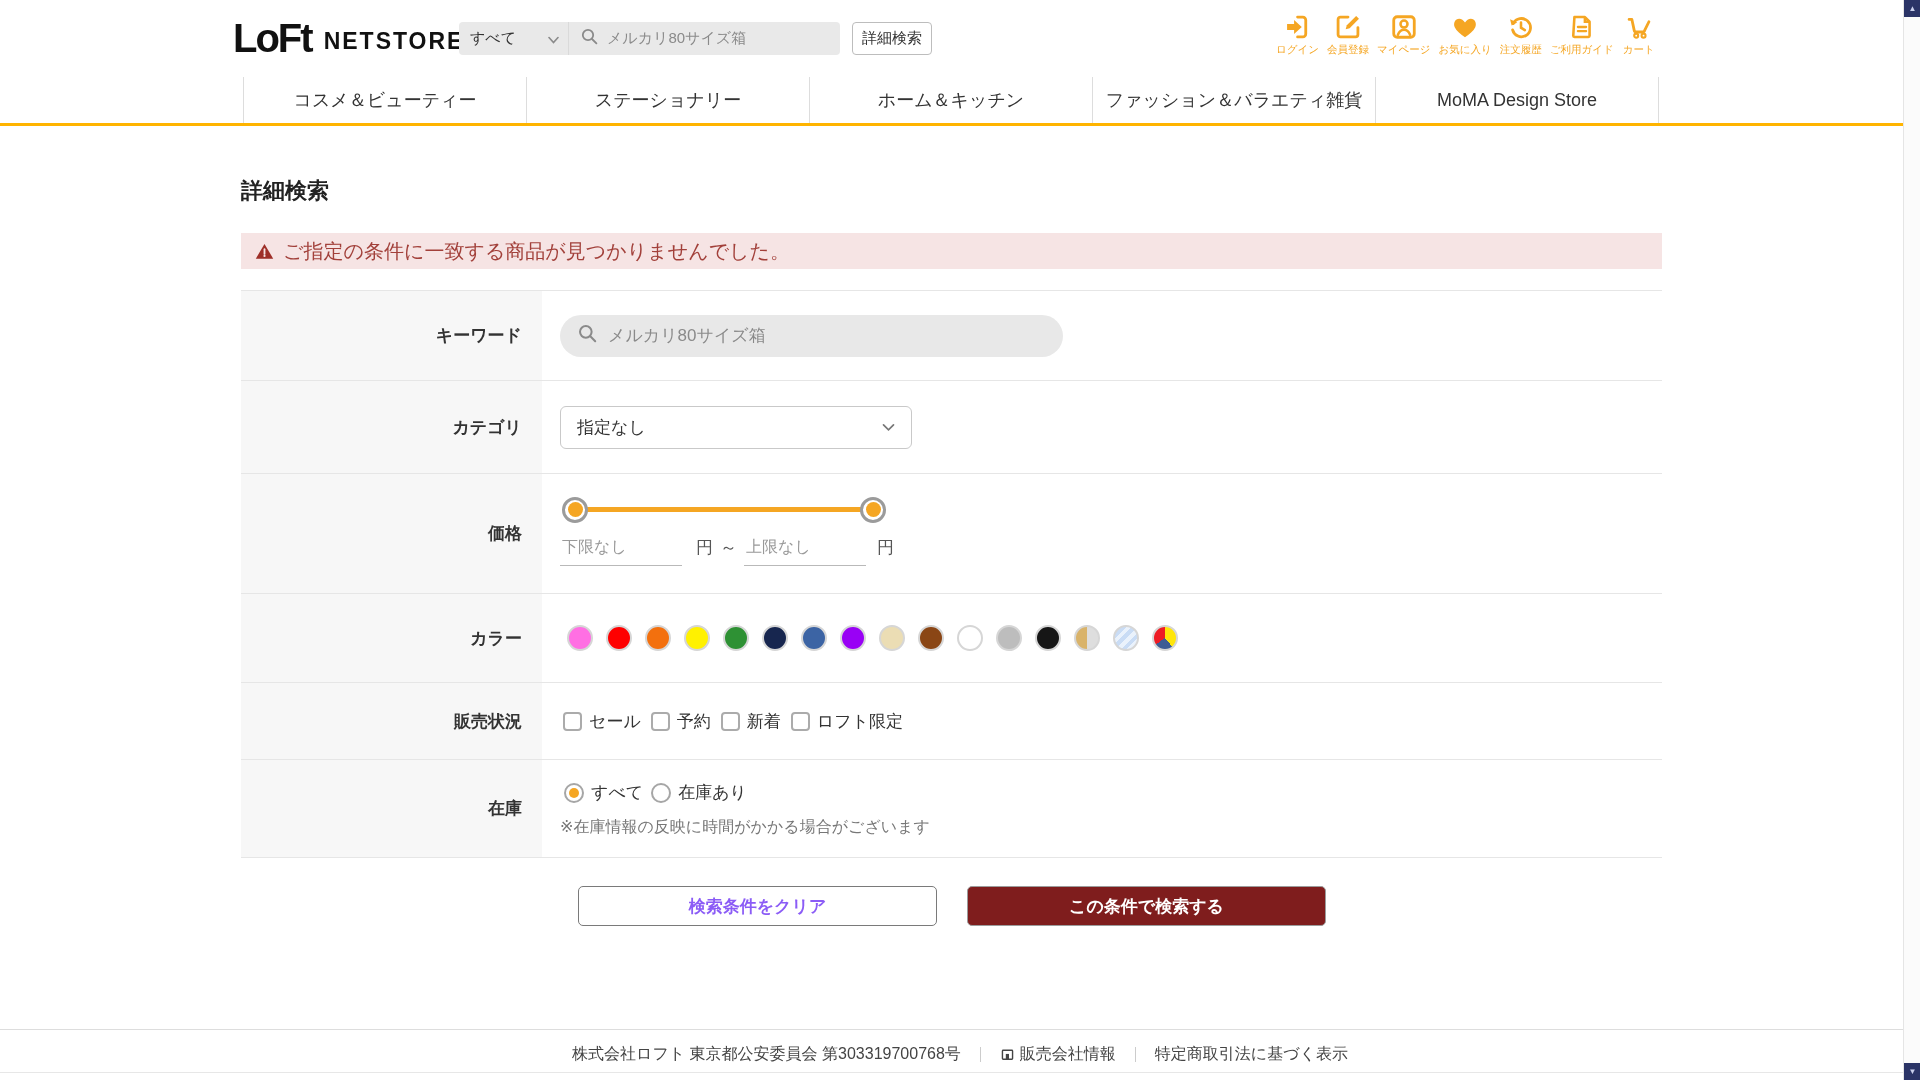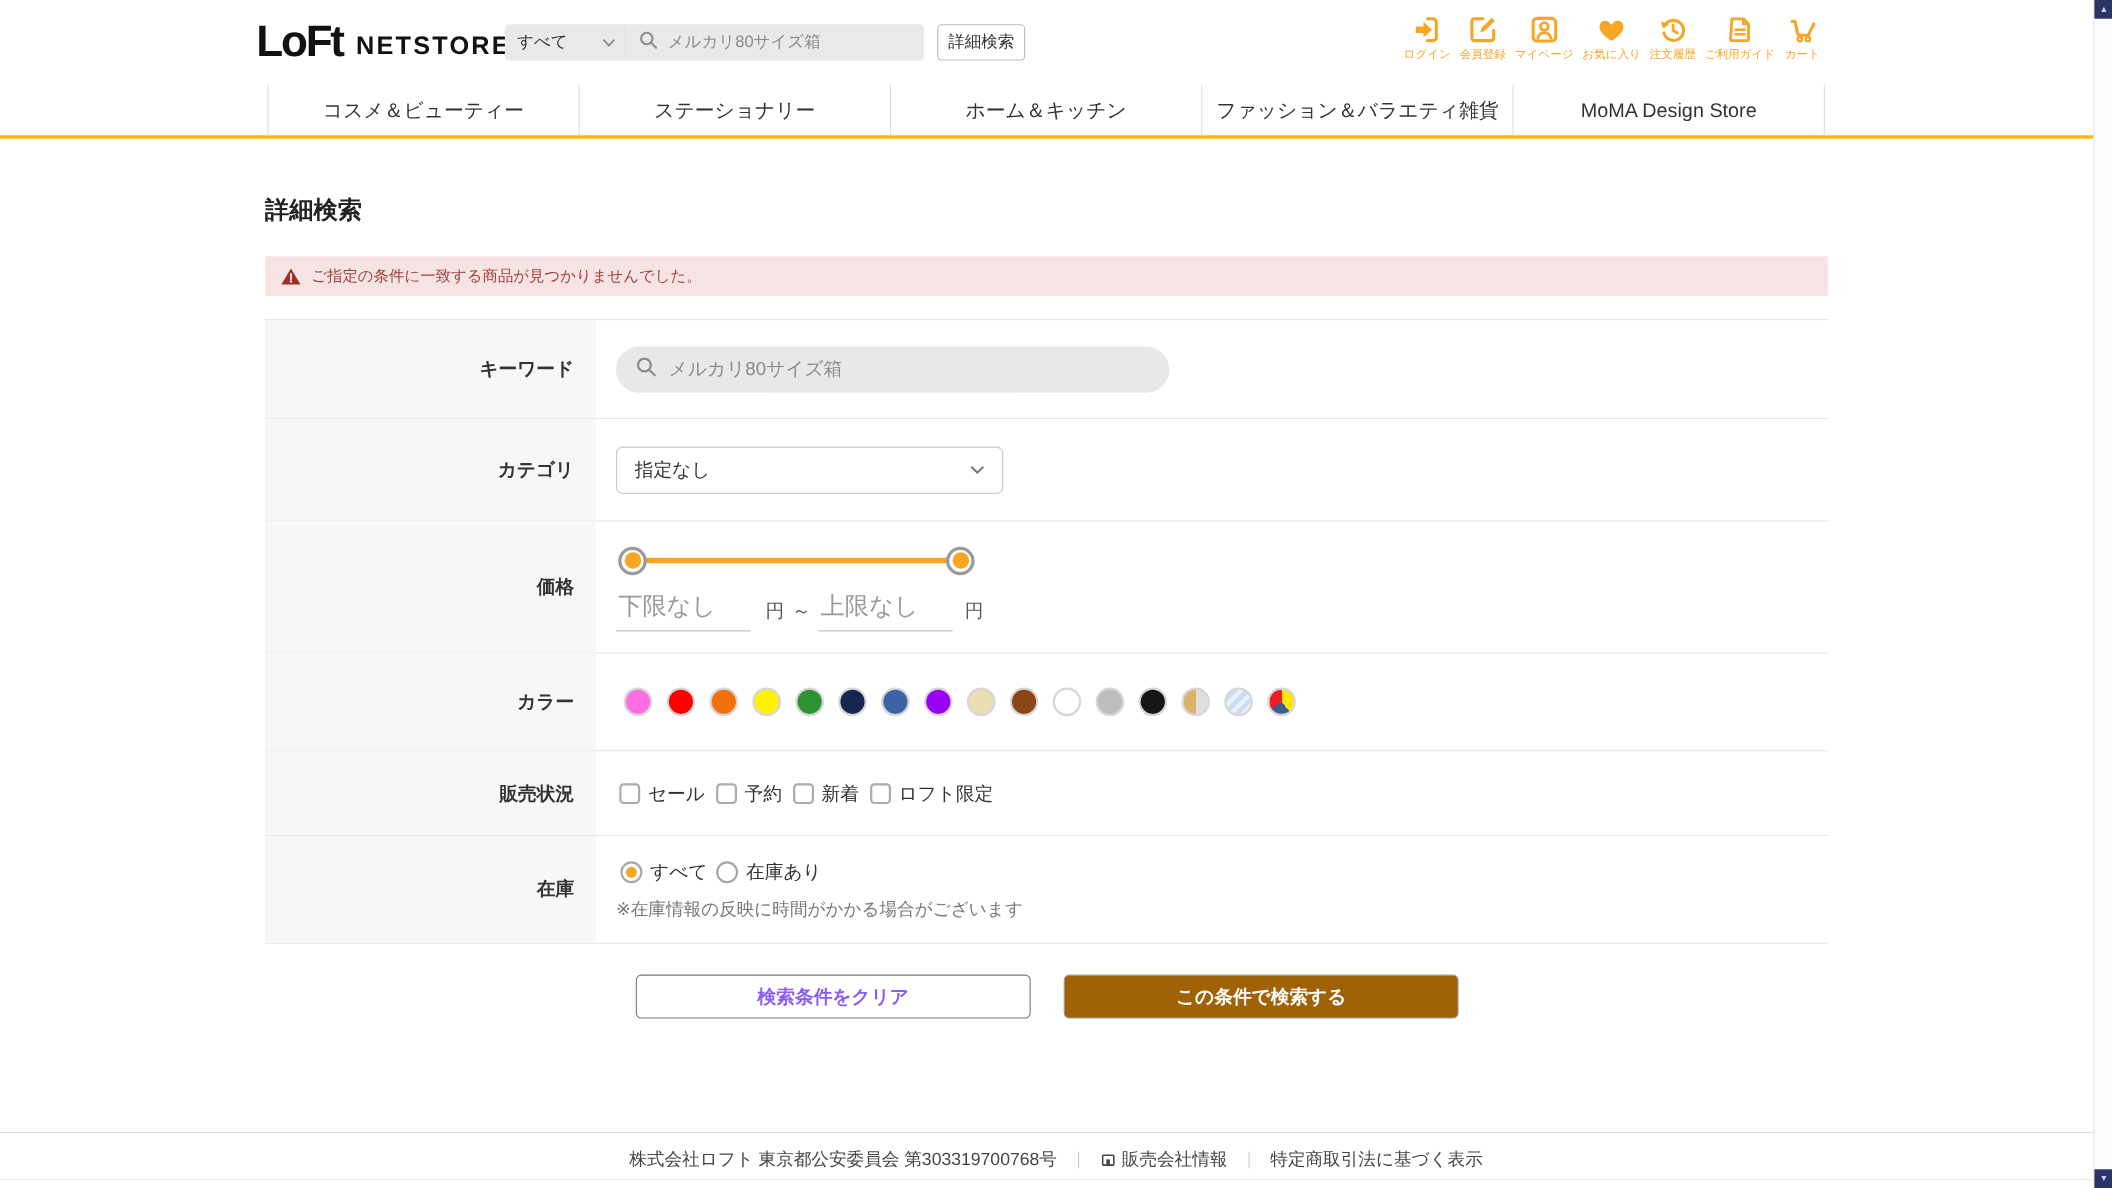--- a/index.html
+++ b/index.html
@@ -35,21 +35,21 @@
   .nav-item { flex:1; display:flex; align-items:center; justify-content:center; border-left:1px solid #DDD;
     font-size:18px; color:#333; cursor:pointer; white-space:nowrap; }
   .nav-item:last-child { border-right:1px solid #DDD; }
   .nav-rule { width:100%; height:3px; }
 
   
   .page-title { position:absolute; left:241px; top:176px; font-size:22px; font-weight:700; color:#222; }
 
   .alert { position:absolute; left:241px; top:233px; width:1421px; height:36px; background:#F6E4E4;
     display:flex; align-items:center; padding-left:14px; gap:9px; }
-  .alert-msg { font-size:14px; color:#A2403A; }
+  .alert-msg { font-size:20px; color:#A2403A; }
   .alert svg { width:19px; height:19px; display:block; }
 
   .form { position:absolute; left:241px; top:290px; width:1421px; border-top:1px solid #E6E6E6; }
   .form-row { display:flex; border-bottom:1px solid #E6E6E6; }
   .row-label { width:301px; background:#F7F7F7; display:flex; align-items:center; justify-content:flex-end;
     padding-right:20px; font-size:17px; font-weight:700; color:#333; }
   .row-content { flex:1; display:flex; align-items:center; padding-left:18px; }
   .row-keyword { height:90px; } .row-category { height:93px; } .row-price { height:120px; }
   .row-color { height:89px; } .row-sales { height:77px; } .row-stock { height:98px; }
 
@@ -61,21 +61,21 @@
     align-items:center; justify-content:space-between; padding:0 16px; font-size:17px; color:#333; cursor:pointer; }
 
   .price-content { display:block; padding:0; }
   .price-wrap { padding-left:18px; padding-top:33px; }
   .slider { position:relative; margin-left:15px; width:298px; height:5px; border-radius:3px; }
   .slider-handle { position:absolute; top:50%; transform:translateY(-50%); width:26px; height:26px; border-radius:50%;
     background:#fff; border:3px solid #9B9B9B; display:flex; align-items:center; justify-content:center; cursor:grab; }
   .slider-handle .dot { width:15px; height:15px; border-radius:50%; }
   .handle-min { left:-13px; } .handle-max { right:-13px; }
   .price-fields { display:flex; align-items:flex-end; margin-top:24px; font-size:17px; color:#555; }
-  .price-input { width:122px; border-bottom:1px solid #B9B9B9; color:#999; font-size:22px; padding:0 2px 7px 2px; cursor:text; }
+  .price-input { width:122px; border-bottom:1px solid #B9B9B9; color:#999; font-size:16px; padding:0 2px 7px 2px; cursor:text; }
   .unit1 { margin-left:14px; padding-bottom:7px; } .tilde { margin:0 7px; padding-bottom:7px; }
   .unit2 { margin-left:11px; padding-bottom:7px; }
 
   .swatches { display:flex; align-items:center; gap:13px; margin-left:7px; }
   .swatch { width:26px; height:26px; border-radius:50%; border:2px solid #D6D6D6; background-clip:padding-box; cursor:pointer; }
 
   .checks { display:flex; align-items:center; margin-left:3px; }
   .check-item { display:flex; align-items:center; margin-right:10px; cursor:pointer; }
   .checkbox { width:19px; height:19px; border:2px solid #ABABAB; border-radius:4px; background:#fff; }
   .check-item .lbl { margin-left:7px; font-size:17px; color:#333; }
@@ -86,21 +86,21 @@
   .radio { width:20px; height:20px; border:2px solid #A6A6A6; border-radius:50%; background:#fff;
     display:flex; align-items:center; justify-content:center; }
   .radio .rdot { width:10px; height:10px; border-radius:50%; }
   .radio-item .lbl { margin-left:7px; font-size:17px; color:#333; }
   .stock-note { margin-top:13px; font-size:16px; color:#777; }
 
   .actions { position:absolute; left:578px; top:886px; display:flex; }
   .btn { width:359px; height:40px; border-radius:5px; display:flex; align-items:center; justify-content:center;
     font-size:17px; font-weight:700; cursor:pointer; }
   .btn-clear { background:#fff; border:1px solid #7A7A7A; color:#8b5cf6; }
-  .btn-search { background:#a16207; border:1px solid #9C9C9C; color:#fff; margin-left:30px; }
+  .btn-search { background:#7f1d1d; border:1px solid #9C9C9C; color:#fff; margin-left:30px; }
 
   
   .footer { position:absolute; left:0; top:1029px; width:100%; border-top:1px solid #DDD; }
   .footer-inner { display:flex; align-items:center; justify-content:center; margin-top:14px; font-size:16px; color:#444; }
   .f-sep { width:1px; height:15px; background:#CCC; margin:0 19px; }
   .f-link { display:flex; align-items:center; gap:5px; cursor:pointer; }
   .f-link svg { width:15px; height:15px; display:block; }
   .footer-bottom-line { position:absolute; left:0; top:1072px; width:100%; border-top:1px solid #E7E7E7; }
 
   

